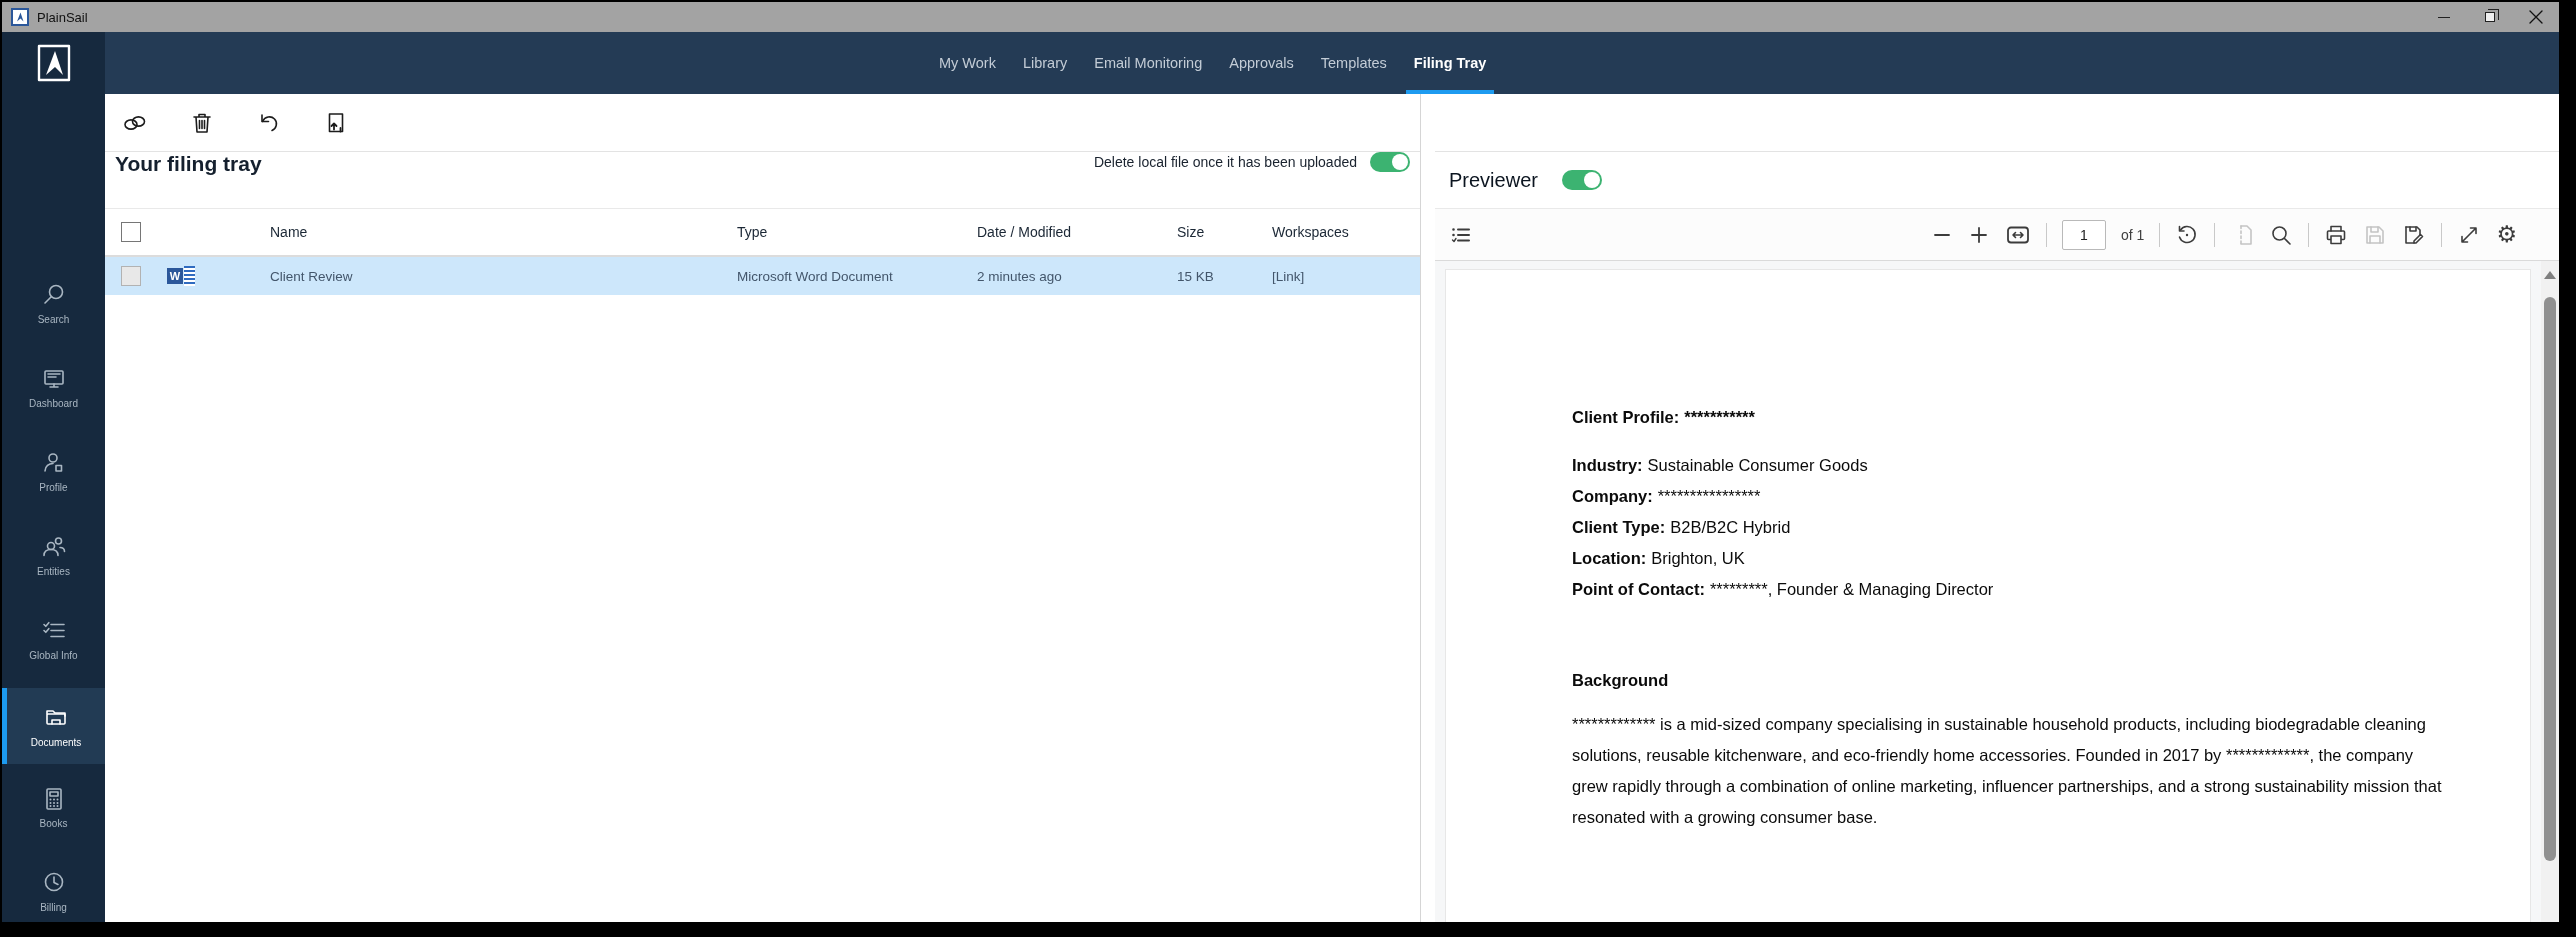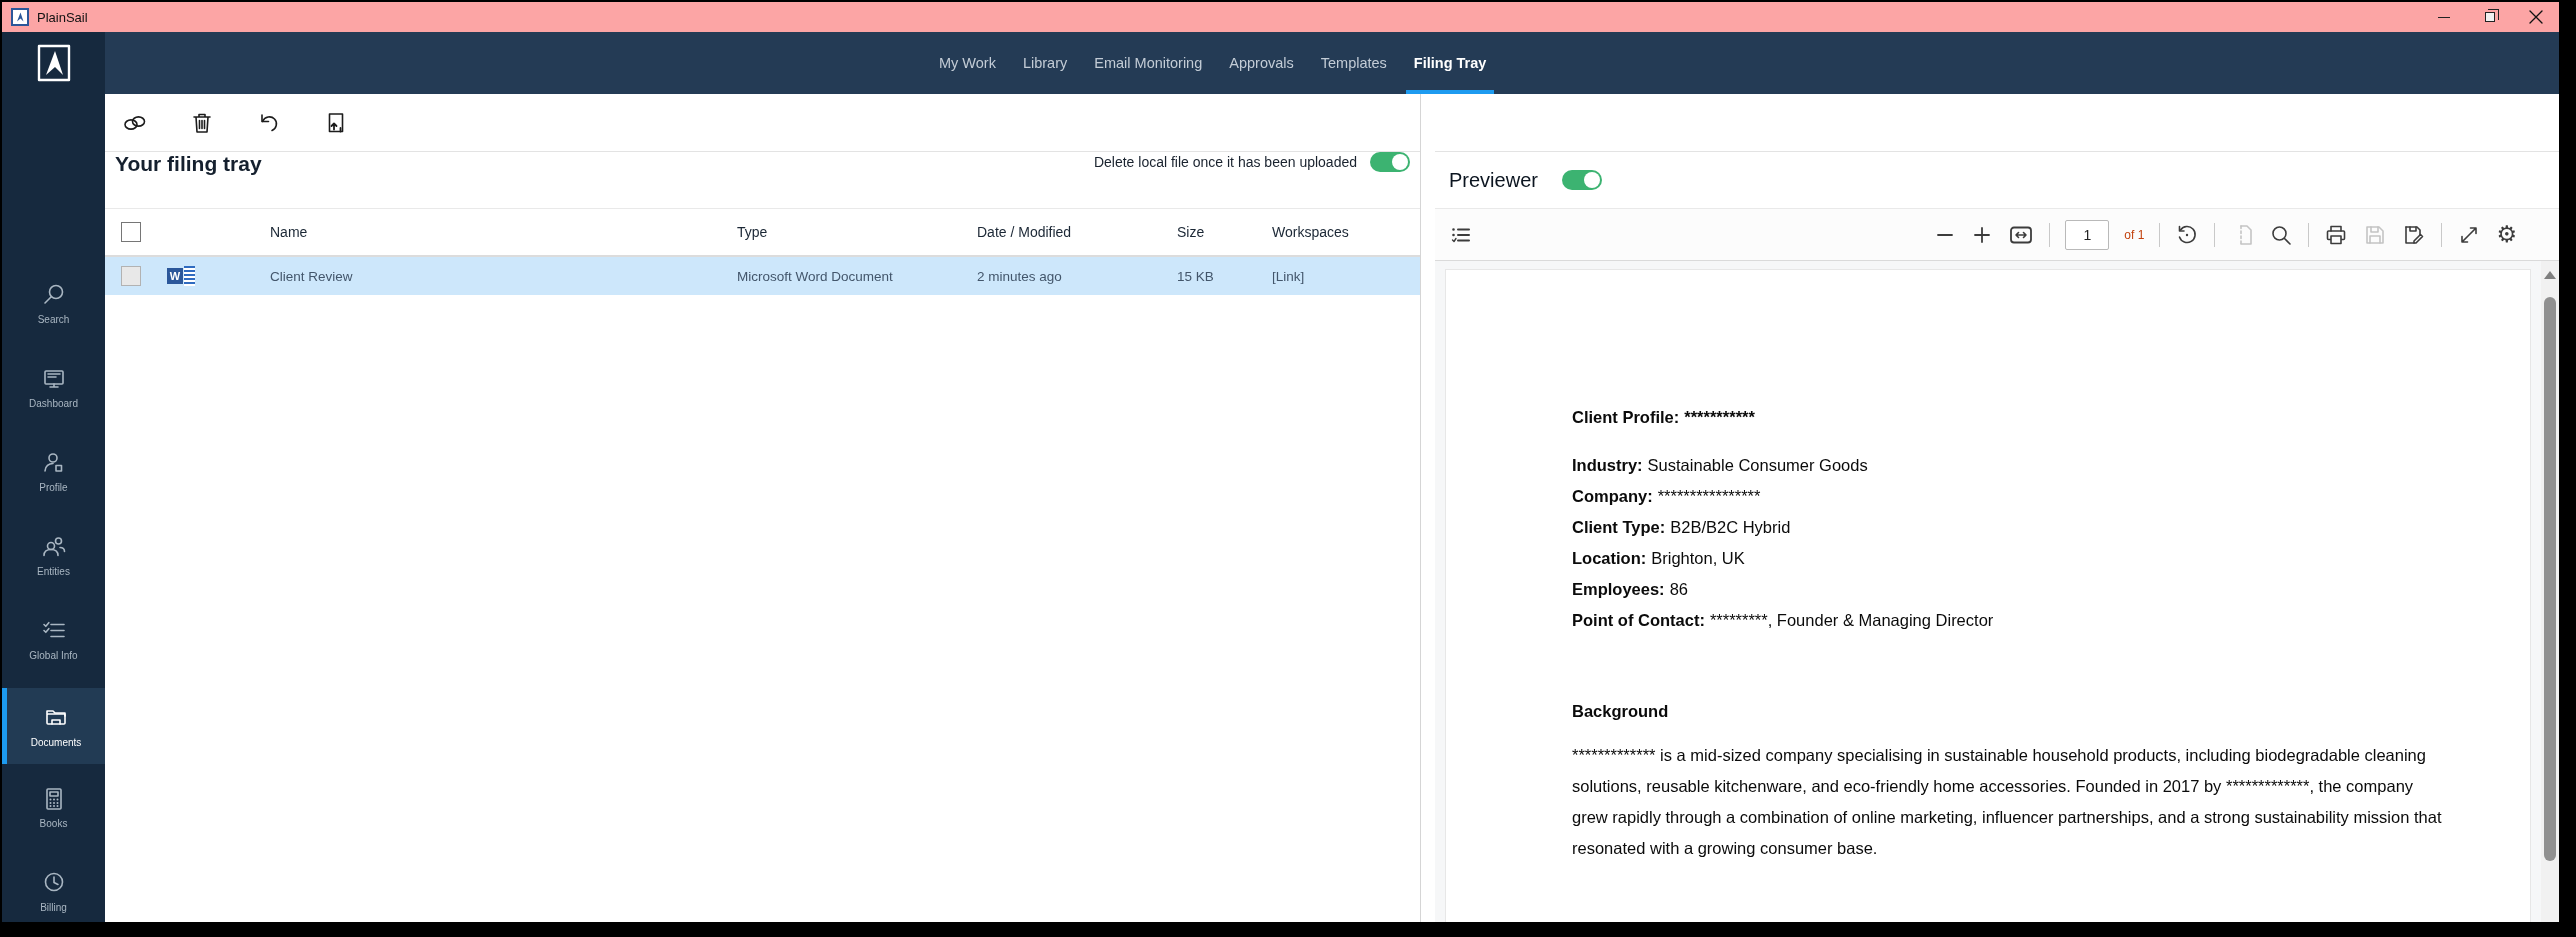--- a/index.html
+++ b/index.html
@@ -9,21 +9,21 @@
     font-family:"Liberation Sans","DejaVu Sans",sans-serif;
     position:relative; overflow:hidden;
     -webkit-font-smoothing:antialiased;
   }
   .window {
     position:absolute; left:2px; top:2px; width:2557px; height:920px;
     background:#fff; display:flex; flex-direction:column; overflow:hidden;
   }
 
   
-  .titlebar { height:30px; background:#fca5a5; display:flex; align-items:center; flex:0 0 auto; }
+  .titlebar { height:30px; background:#a3a3a3; display:flex; align-items:center; flex:0 0 auto; }
   .app-icon { width:18px; height:18px; margin-left:9px; border:2px solid #2b579a; background:#fff;
               display:flex; align-items:center; justify-content:center; }
   .app-icon svg { display:block; }
   .titlebar-title { margin-left:8px; font-size:13px; color:#111; }
   .titlebar-spacer { flex:1; }
   .win-btn { width:46px; height:30px; display:flex; align-items:center; justify-content:center; color:#111; }
   .glyph-min { width:12px; height:0; border-top:1.4px solid #222; display:block; }
   .glyph-restore { position:relative; width:10px; height:10px; border:1.4px solid #222; background:#f0f0f0; display:block; }
   .glyph-restore::before { content:""; position:absolute; left:2px; top:-4px; width:10px; height:10px;
                            border:1.4px solid #222; border-left:none; border-bottom:none; }
@@ -89,21 +89,21 @@
 
   .pdf-toolbar { height:52px; display:flex; align-items:center; padding:0 14px; gap:15px; border-bottom:1px solid #dadada;
                  background:#fcfcfc; flex:0 0 auto; }
   .pdf-right { margin-left:auto; display:flex; align-items:center; gap:15px; padding-right:28px; }
   .pdf-btn { display:flex; align-items:center; justify-content:center; }
   .pdf-btn svg { stroke:#3c3c3c; }
   .pdf-btn.disabled svg { stroke:#c4c4c4; }
   .pdf-sep { width:1px; height:24px; background:#c9c9c9; }
   .page-input { width:44px; height:30px; border:1px solid #b9b9b9; background:#fff; text-align:center;
                 font-size:14px; color:#222; display:flex; align-items:center; justify-content:center; border-radius:2px; }
-  .page-count { font-size:12px; color:#c2410c; }
+  .page-count { font-size:14px; color:#404040; }
   .gear-glyph { font-family:"DejaVu Sans",sans-serif; font-size:23px; color:#3c3c3c; line-height:1; }
 
   .pv-viewport { flex:1; background:#f6f7f8; position:relative; min-height:0; }
   .doc-page { position:absolute; left:10px; top:8px; right:28px; bottom:-2px; background:#fff; border:1px solid #e7e7e7; overflow:hidden; }
   .doc-text { padding:132px 0 0 126px; width:1009px; color:#0b0b0b; }
   .doc-line { font-size:16.5px; line-height:31px; }
   .doc-line b { margin-right:5px; }
   .doc-line.first { margin-bottom:17px; font-weight:bold; }
   .doc-heading { font-size:16.5px; font-weight:bold; margin-top:60px; margin-bottom:13px; line-height:31px; }
   .doc-para { font-size:16.5px; line-height:31px; width:879px; }
@@ -385,21 +385,20 @@
       </div>
 
       <div class="pv-viewport">
         <div class="doc-page">
           <div class="doc-text">
             <p class="doc-line first"><b>Client Profile:</b><span>***********</span></p>
             <p class="doc-line"><b>Industry:</b><span>Sustainable Consumer Goods</span></p>
             <p class="doc-line"><b>Company:</b><span>****************</span></p>
             <p class="doc-line"><b>Client Type:</b><span>B2B/B2C Hybrid</span></p>
             <p class="doc-line"><b>Location:</b><span>Brighton, UK</span></p>
-            <p class="doc-line"><b>Employees:</b><span>86</span></p>
             <p class="doc-line"><b>Point of Contact:</b><span>*********, Founder &amp; Managing Director</span></p>
             <p class="doc-heading">Background</p>
             <p class="doc-para">************* is a mid-sized company specialising in sustainable household products, including biodegradable cleaning solutions, reusable kitchenware, and eco-friendly home accessories. Founded in 2017 by *************, the company grew rapidly through a combination of online marketing, influencer partnerships, and a strong sustainability mission that resonated with a growing consumer base.</p>
           </div>
         </div>
         <div class="pv-scrollbar">
           <div class="scroll-up-arrow"></div>
           <div class="scroll-thumb"></div>
         </div>
       </div>

